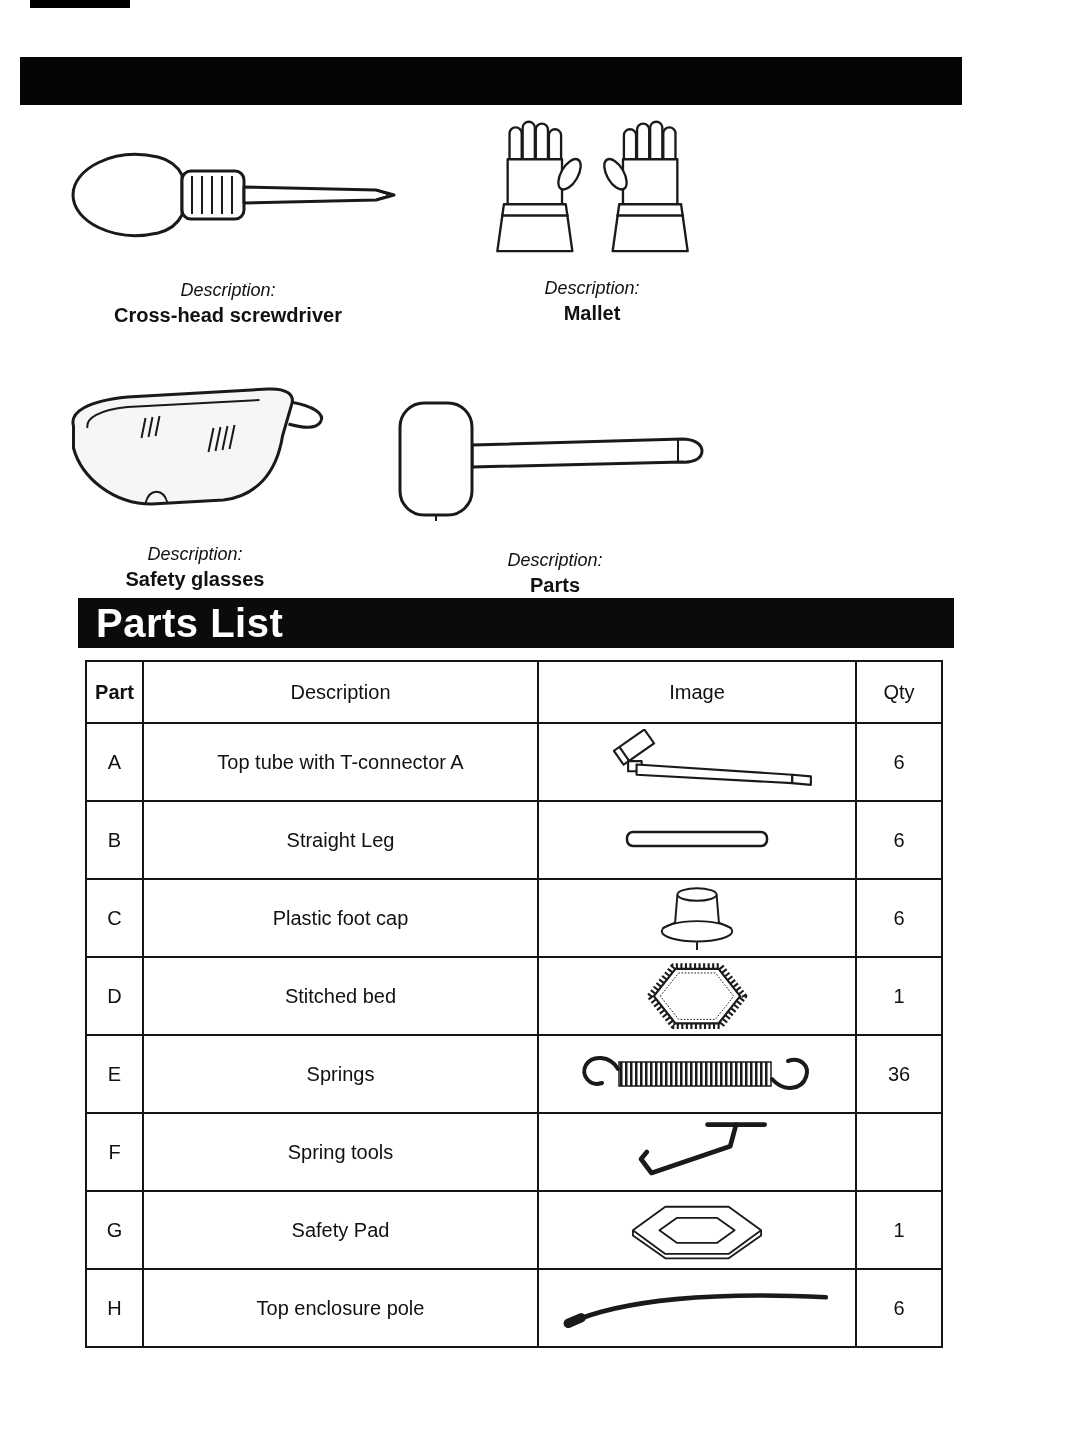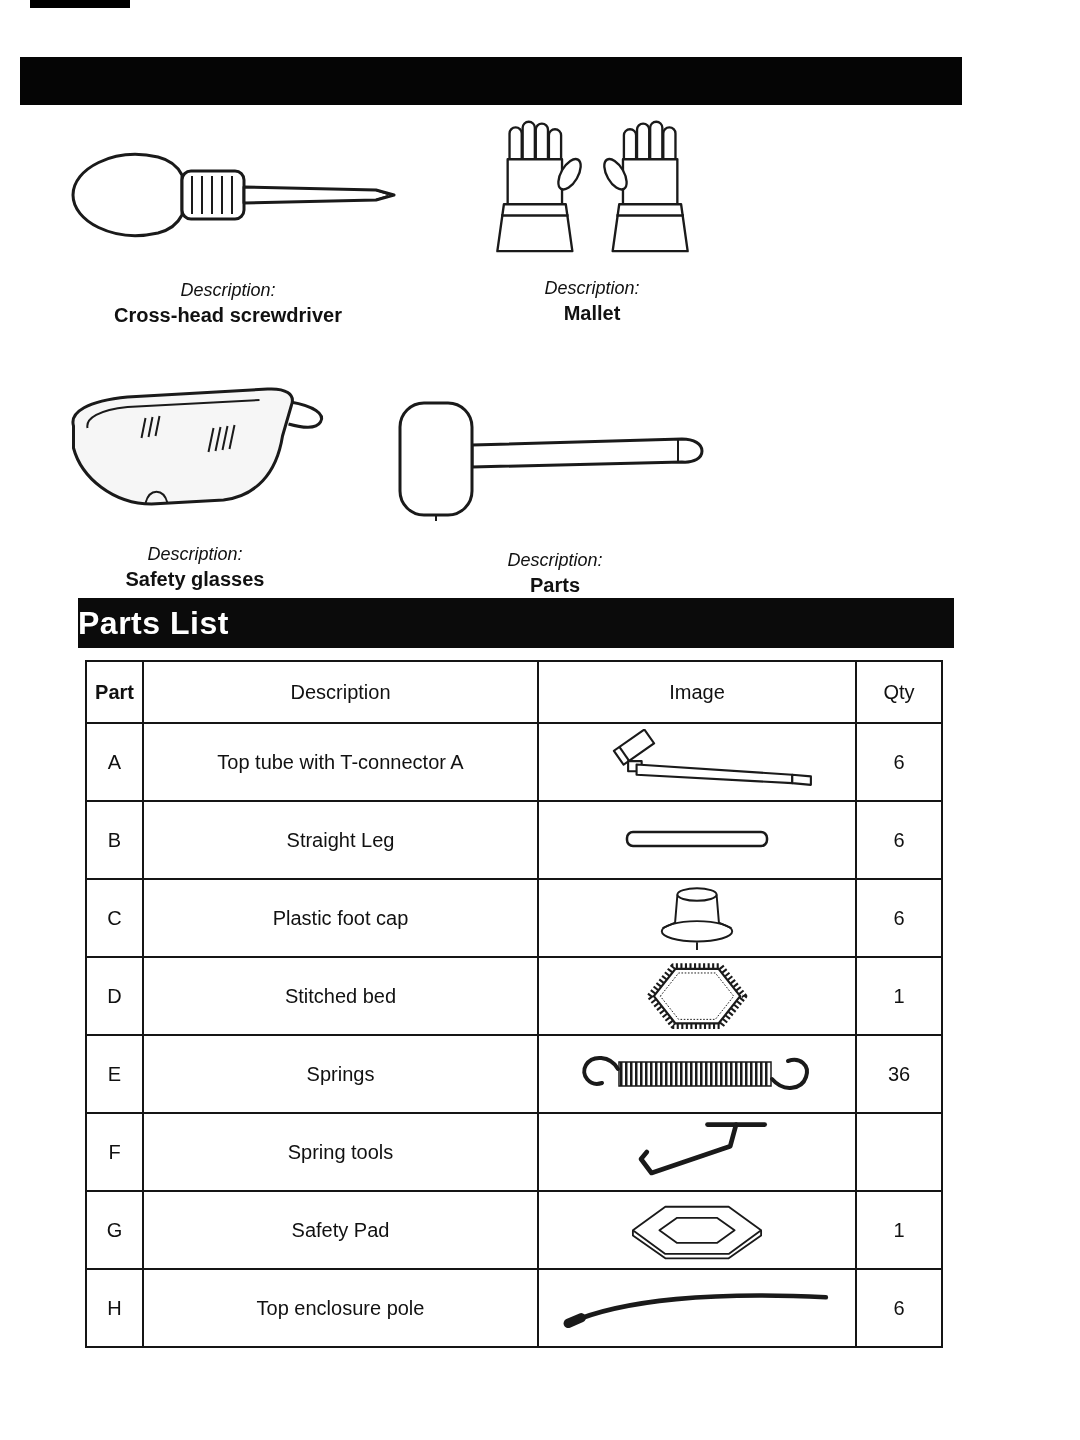--- a/index.html
+++ b/index.html
@@ -20,22 +20,22 @@
   .tool-name{font-size:20px;font-weight:bold;}
 
   .t-screwdriver{left:48px;top:120px;width:360px;}
   .t-gloves{left:462px;top:118px;width:260px;}
   .t-glasses{left:40px;top:372px;width:310px;}
   .t-mallet{left:385px;top:378px;width:340px;}
 
   
   .parts-header{
     position:absolute;left:78px;top:598px;width:876px;height:50px;
-    background:#0b0b0b;color:#fff;font-size:32px;font-weight:bold;
-    line-height:50px;box-sizing:border-box;letter-spacing:0.5px;
+    background:#0b0b0b;color:#fff;font-size:40px;font-weight:bold;
+    line-height:50px;padding-left:18px;box-sizing:border-box;letter-spacing:0.5px;
   }
   table.parts{
     position:absolute;left:85px;top:660px;width:856px;
     border-collapse:collapse;table-layout:fixed;background:#fff;
   }
   table.parts th, table.parts td{
     border:2px solid #151515;box-sizing:border-box;
     font-size:20px;color:#111;text-align:center;vertical-align:middle;
     overflow:hidden;padding:0;
   }

